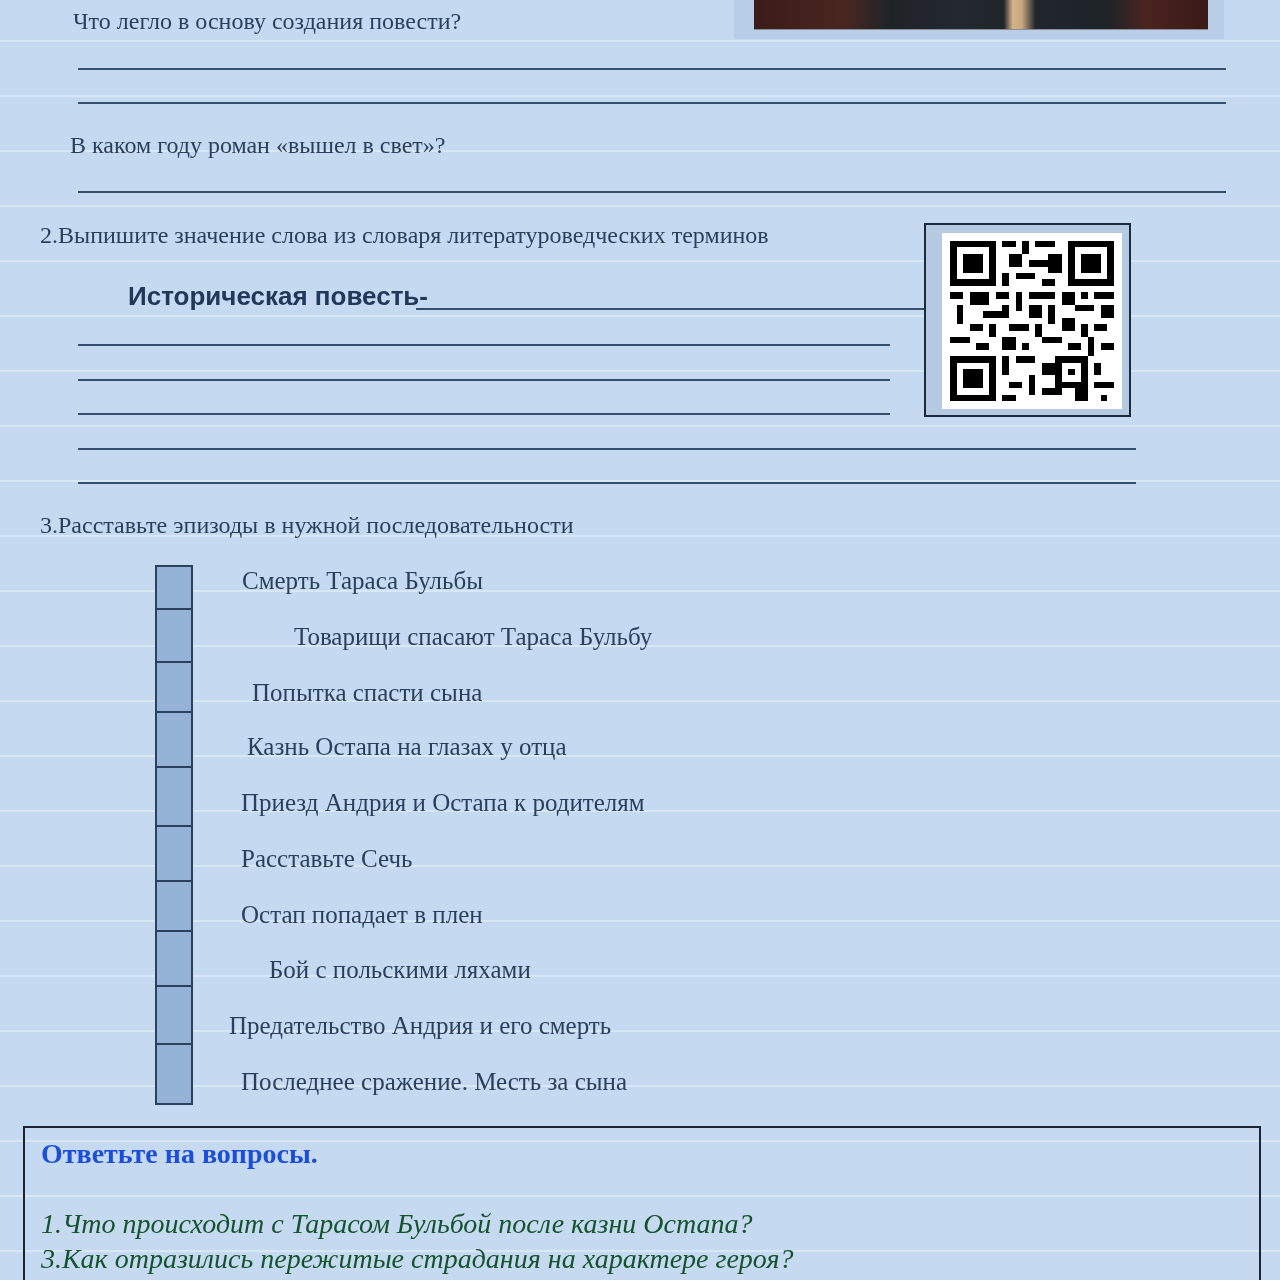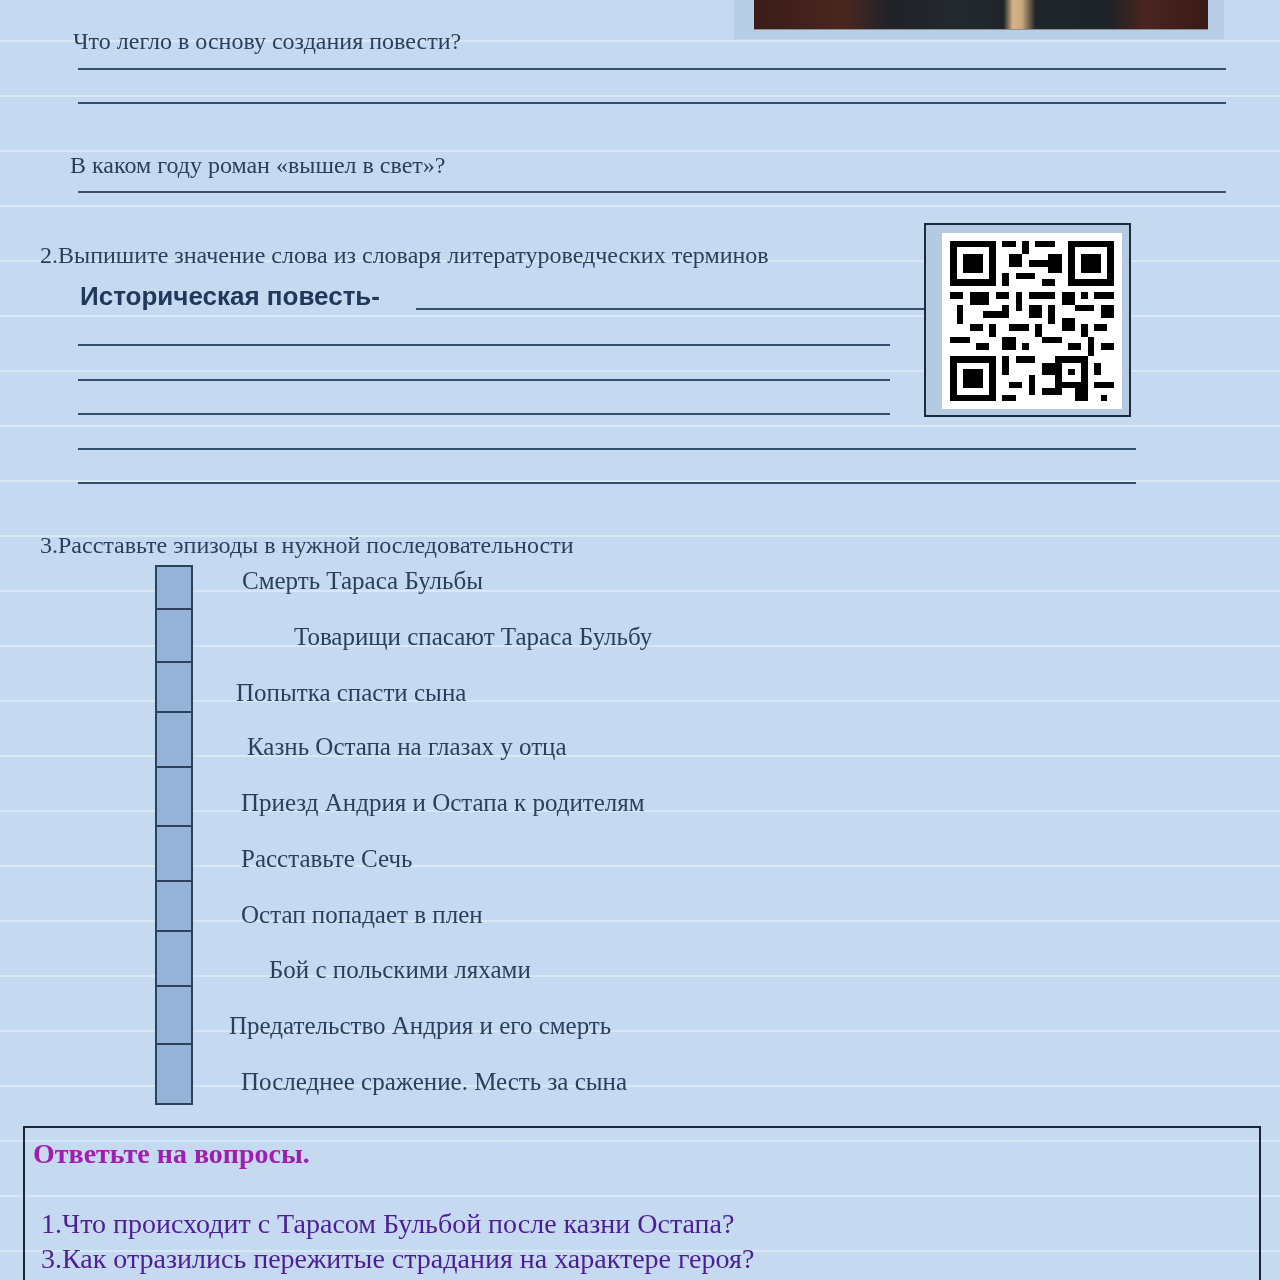--- a/index.html
+++ b/index.html
@@ -7,39 +7,39 @@
     width: 1280px; height: 1280px; overflow: hidden; position: relative;
     background-color: #c5daf0;
     background-image: repeating-linear-gradient(to bottom,
       rgba(255,255,255,0) 0px, rgba(255,255,255,0) 40px,
       rgba(255,255,255,0.35) 40px, rgba(255,255,255,0.35) 42px,
       rgba(255,255,255,0) 42px, rgba(255,255,255,0) 55px);
     font-family: "Liberation Serif", serif;
     color: #243a57;
   }
   .abs { position: absolute; }
-  .q { font-size: 24px; color: #2a3f5c; white-space: nowrap; margin-top: 20px; }
+  .q { font-size: 24px; color: #2a3f5c; white-space: nowrap; }
   .rule { position: absolute; height: 2px; background: #34506e; }
   .portrait-frame { position: absolute; left: 734px; top: 0; width: 490px; height: 39px; background: #b8cde6; }
   .portrait { position: absolute; left: 754px; top: 0; width: 454px; height: 29px;
     background: linear-gradient(90deg, #3b1c18 0%, #4a2620 20%, #1f2328 30%, #24292f 45%, #20252a 55%, #d6b488 57%, #c9a77e 59%, #20262c 62%, #1e2328 78%, #4a2420 86%, #3a1a16 100%);
     border-bottom: 1px solid #8a8d95; }
-  .term { font-family: "Liberation Sans", sans-serif; font-weight: bold; font-size: 26px; color: #22385a; white-space: nowrap; }
+  .term { font-family: "Liberation Sans", sans-serif; font-weight: bold; font-size: 26px; color: #22385a; white-space: nowrap; margin-left: 48px; }
   .qr-frame { position: absolute; left: 924px; top: 223px; width: 203px; height: 190px;
     border: 2px solid #1d2a3c; background: #b4c9e2; }
   .qr { position: absolute; left: 16px; top: 8px; width: 180px; height: 176px; background: #ffffff; }
   .qr svg { position: absolute; left: 8px; top: 8px; }
   .boxes { position: absolute; left: 155px; top: 565px; width: 38px; }
   .box { background: #95b3d7; border: 2px solid #2c415e; border-bottom: none; box-sizing: border-box; }
   .box:last-child { border-bottom: 2px solid #2c415e; }
   .ep { position: absolute; font-size: 25px; color: #2a3f5c; white-space: nowrap; }
   .answer-box { position: absolute; left: 23px; top: 1126px; width: 1238px; height: 170px;
     border: 2px solid #1d2533; box-sizing: border-box; }
-  .ab-title { position: absolute; left: 8px; top: 10px; font-size: 28px; font-weight: bold; color: #a21caf; white-space: nowrap; }
-  .ab-q { position: absolute; left: 16px; font-size: 28px; color: #4c1d95; white-space: nowrap; }
+  .ab-title { position: absolute; left: 16px; top: 10px; font-size: 28px; font-weight: bold; color: #1d4ed8; white-space: nowrap; }
+  .ab-q { position: absolute; left: 16px; font-size: 28px; color: #14532d; white-space: nowrap; font-style: italic; }
 </style>
 </head>
 <body>
 
 <div class="portrait-frame"></div>
 <div class="portrait"></div>
 
 <div class="abs q" style="left:73px; top:8px;">Что легло в основу создания повести?</div>
 <div class="rule" style="left:78px; top:68px; width:1148px;"></div>
 <div class="rule" style="left:78px; top:102px; width:1148px;"></div>
@@ -143,21 +143,21 @@
   <div class="box" style="height:59px;"></div>
   <div class="box" style="height:55px;"></div>
   <div class="box" style="height:50px;"></div>
   <div class="box" style="height:55px;"></div>
   <div class="box" style="height:58px;"></div>
   <div class="box" style="height:62px;"></div>
 </div>
 
 <div class="ep" style="left:242px; top:567px;">Смерть Тараса Бульбы</div>
 <div class="ep" style="left:247px; top:623px;margin-left:47px;">Товарищи спасают Тараса Бульбу</div>
-<div class="ep" style="left:236px; top:679px;">Попытка спасти сына</div>
+<div class="ep" style="left:252px; top:679px;">Попытка спасти сына</div>
 <div class="ep" style="left:247px; top:733px;">Казнь Остапа на глазах у отца</div>
 <div class="ep" style="left:241px; top:789px;">Приезд Андрия и Остапа к родителям</div>
 <div class="ep" style="left:241px; top:845px;">Расставьте Сечь</div>
 <div class="ep" style="left:241px; top:901px;">Остап попадает в плен</div>
 <div class="ep" style="left:241px; top:956px;margin-left:28px;">Бой с польскими ляхами</div>
 <div class="ep" style="left:229px; top:1012px;">Предательство Андрия и его смерть</div>
 <div class="ep" style="left:241px; top:1068px;">Последнее сражение. Месть за сына</div>
 
 <div class="answer-box">
   <div class="ab-title">Ответьте на вопросы.</div>

